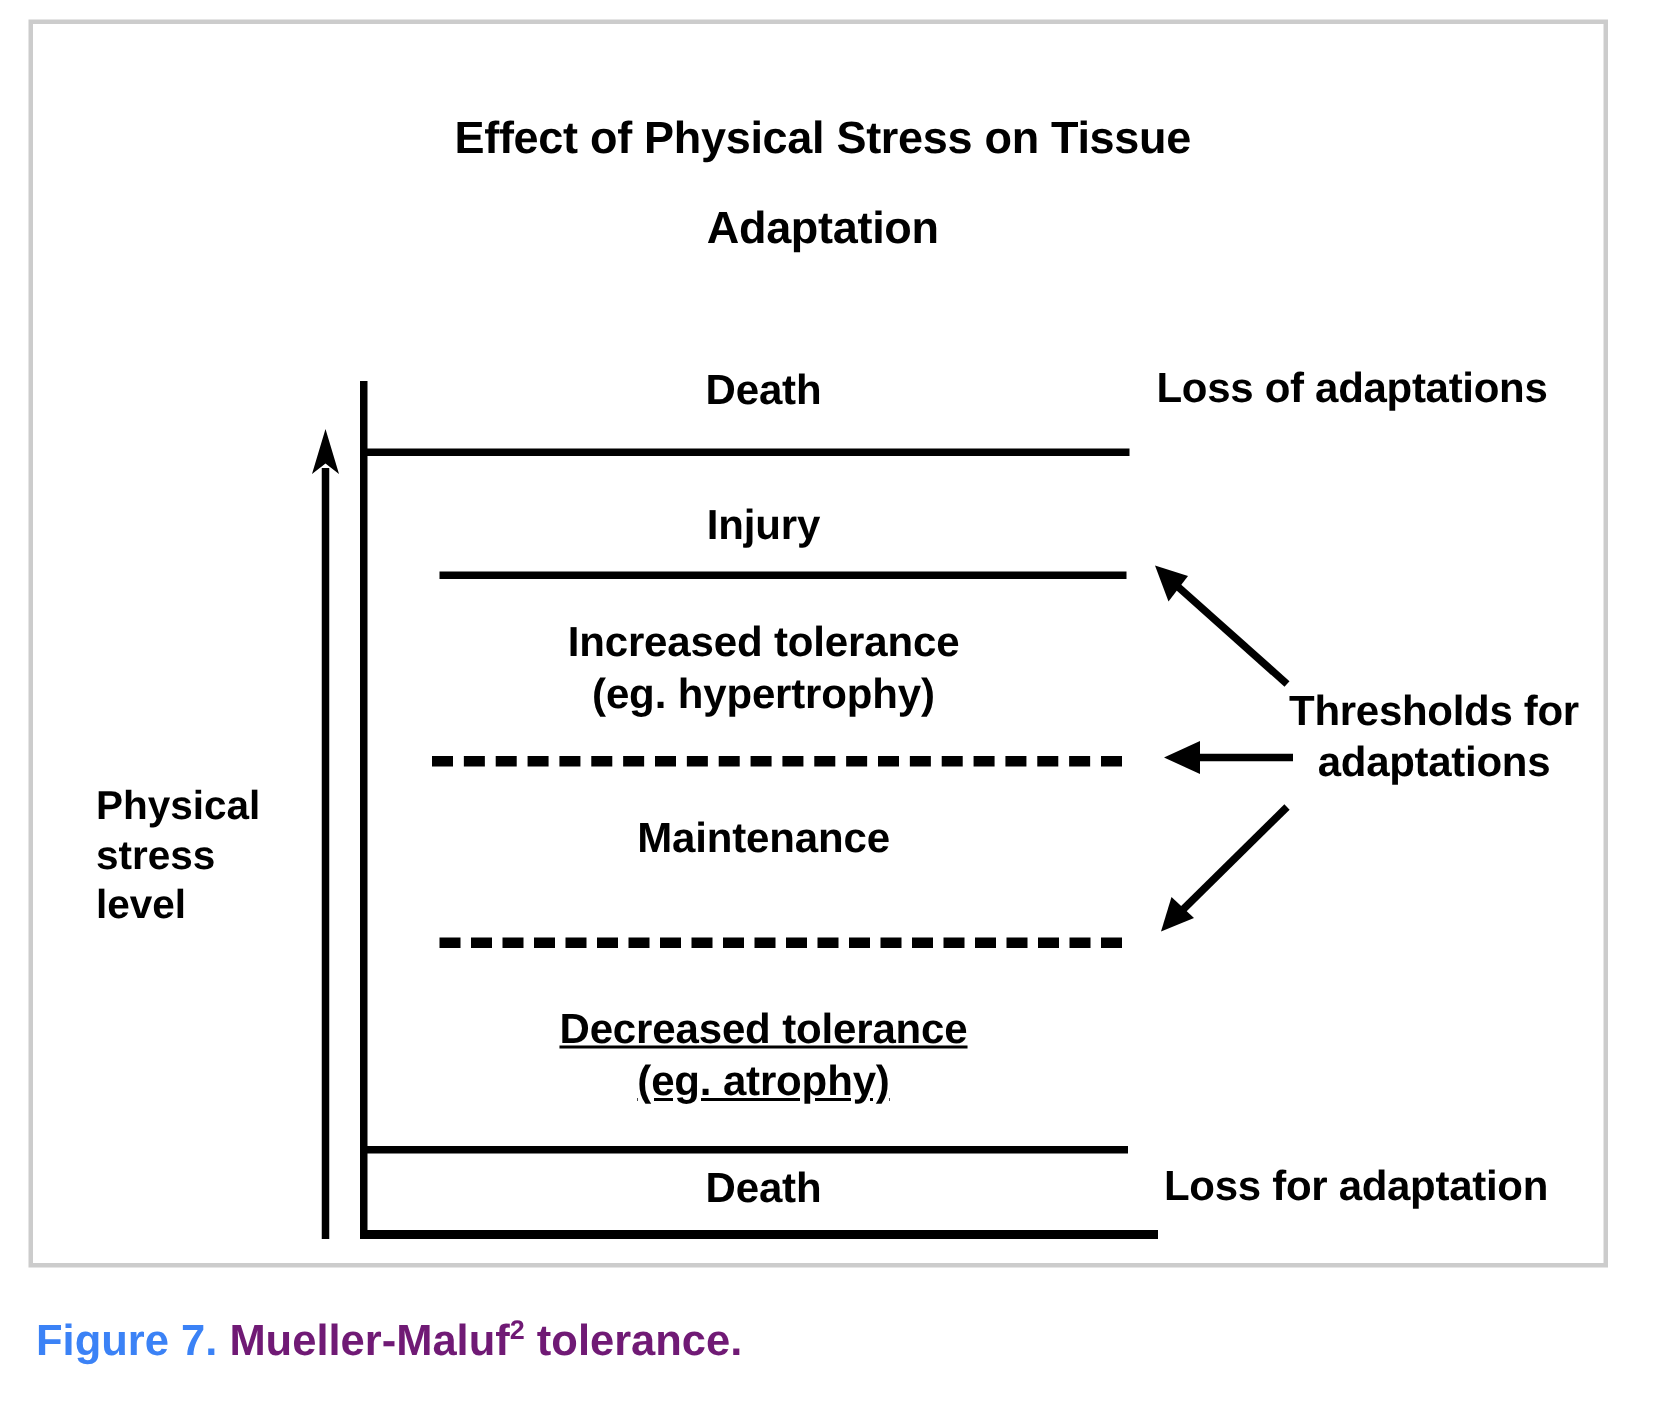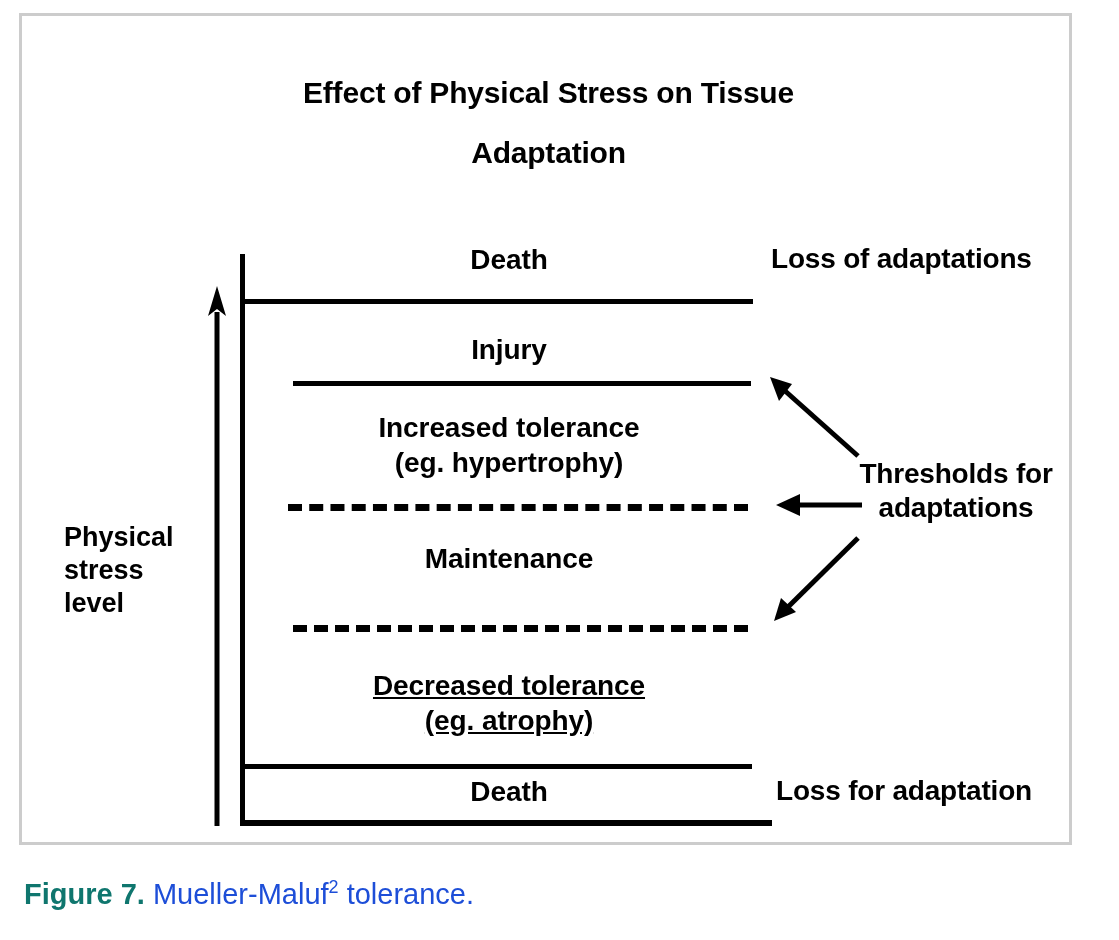--- a/index.html
+++ b/index.html
@@ -137,25 +137,25 @@
   .caption {
     position: absolute;
     left: 24px;
     top: 874px;
     font-size: 29px;
     line-height: 40px;
     white-space: nowrap;
   }
   .caption .caption-label {
     font-weight: 700;
-    color: #0f766e;
+    color: #3b82f6;
   }
   .caption .caption-text {
-    font-weight: 400;
-    color: #1d4ed8;
+    font-weight: 700;
+    color: #701a75;
   }
   .caption sup {
     font-size: 0.62em;
     vertical-align: super;
     line-height: 0;
   }
 </style>
 </head>
 <body>
 

